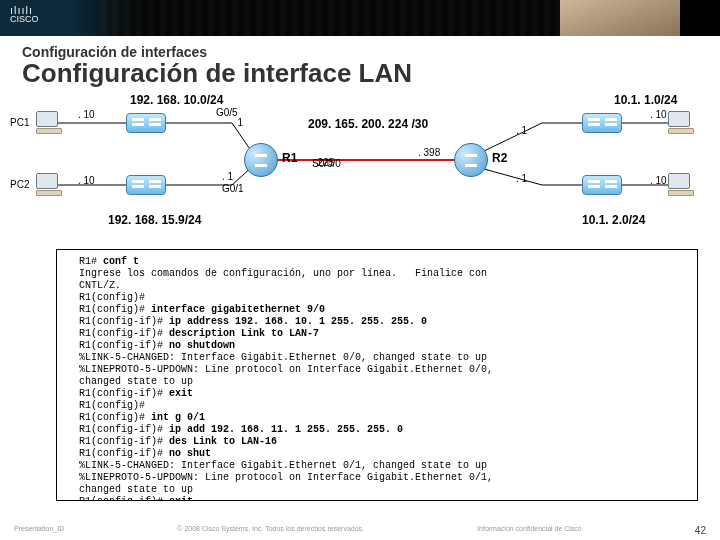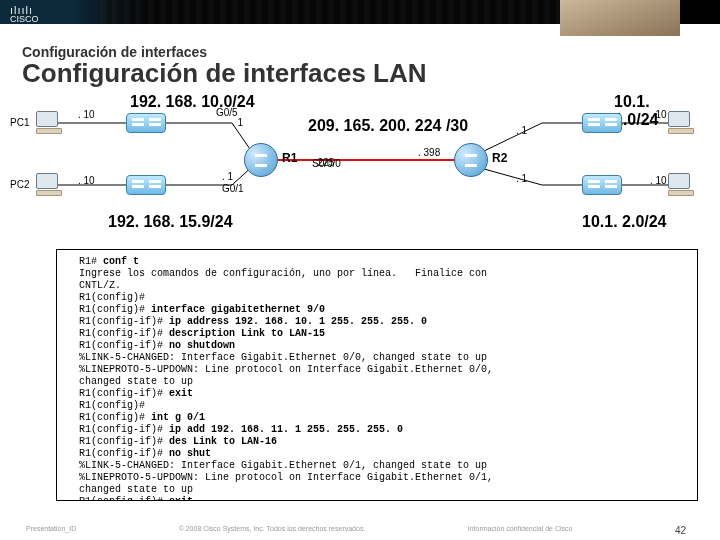--- a/index.html
+++ b/index.html
@@ -4,21 +4,21 @@
 <style>
   * { box-sizing: border-box; margin: 0; padding: 0; }
   body {
     width: 720px; height: 540px;
     font-family: Arial, Helvetica, sans-serif;
     background: #fff;
     position: relative;
     overflow: hidden;
   }
   .topbar {
-    height: 24px;
+    height: 36px;
     background: linear-gradient(to right, #0d2a3a 0%, #0d2a3a 10%, #000 20%, #000 100%);
     position: relative;
     padding-left: 48px;
   }
   .topbar::after {
     content: "";
     position: absolute;
     left: 100px; top: 0; right: 160px; bottom: 0;
     background: repeating-linear-gradient(90deg, #222 0 6px, #111 6px 12px);
     opacity: .35;
@@ -26,31 +26,31 @@
   .topbar .photo {
     position: absolute; right: 40px; top: 0; width: 120px; height: 36px;
     background: linear-gradient(160deg,#cbb79a,#8a7357);
   }
   .logo {
     position: absolute; left: 10px; top: 6px;
     color: #e6eef3; font-size: 8px; letter-spacing: 4px;
   }
   .logo .bars { letter-spacing: 1px; font-size: 11px; line-height: 8px; }
   .logo .name { letter-spacing: 0; font-size: 9px; }
-  .content { padding: 20px 22px 0 22px; }
+  .content { padding: 8px 22px 0 22px; }
   h3.subtitle { font-size: 14px; font-weight: bold; color: #333; }
   h1.title { font-size: 26px; font-weight: bold; color: #333; margin-top: -2px; }
 
   .diagram {
     position: relative;
     height: 150px;
     margin-top: 6px;
     font-size: 10px;
   }
-  .lbl { position: absolute; font-size: 16px; font-weight: bold; }
+  .lbl { position: absolute; font-size: 12px; font-weight: bold; }
   .lbl2 { position: absolute; font-size: 10px; }
 
   .pc {
     position: absolute; width: 26px; height: 24px;
   }
   .pc .mon {
     width: 22px; height: 16px; background: #dfe8ef; border: 1px solid #6b7a86;
     border-radius: 2px;
   }
   .pc .base {
@@ -90,40 +90,40 @@
     font-family: "Courier New", Courier, monospace;
     font-size: 10px;
     line-height: 12px;
     white-space: pre-wrap;
     height: 252px;
     overflow: hidden;
   }
   .termbox b { font-weight: bold; }
 
   .footer {
-    position: absolute; bottom: 4px; left: 0; right: 8px;
+    position: absolute; bottom: 4px; left: 0; right: 0;
     display: flex; justify-content: space-between;
-    font-size: 7px; color: #9a9a9a; padding: 0 26px;
+    font-size: 7px; color: #9a9a9a; padding: 0 14px;
   }
   .footer .pg { color: #444; font-size: 10px; }
 </style>
 </head>
 <body>
 
 <div class="topbar">
   <div class="logo">
     <div class="bars">ılıılı</div>
     <div class="name">CISCO</div>
   </div>
   <div class="photo"></div>
 </div>
 
 <div class="content">
   <h3 class="subtitle">Configuración de interfaces</h3>
-  <h1 class="title">Configuración de interfaces LAN</h1>
+  <h1 class="title">Configuración de interface LAN</h1>
 
   <div class="diagram">
     <svg class="wires">
       <line x1="28" y1="28" x2="116" y2="28" stroke="#000" stroke-width="1"></line>
       <line x1="28" y1="90" x2="116" y2="90" stroke="#000" stroke-width="1"></line>
       <polyline points="140,28 210,28 232,60" fill="none" stroke="#000" stroke-width="1"></polyline>
       <polyline points="140,90 210,90 232,70" fill="none" stroke="#000" stroke-width="1"></polyline>
       <line x1="252" y1="65" x2="440" y2="65" stroke="#d11" stroke-width="2"></line>
       <polyline points="462,56 520,28 568,28" fill="none" stroke="#000" stroke-width="1"></polyline>
       <polyline points="462,74 520,90 568,90" fill="none" stroke="#000" stroke-width="1"></polyline>
@@ -183,21 +183,21 @@
     <span class="lbl2" style="left:494px; top:78px;">. 1</span>
   </div>
 </div>
 
 <div class="termbox">R1# <b>conf t</b>
 Ingrese los comandos de configuración, uno por línea.   Finalice con
 CNTL/Z.
 R1(config)#
 R1(config)# <b>interface gigabitethernet 9/0</b>
 R1(config-if)# <b>ip address 192. 168. 10. 1 255. 255. 255. 0</b>
-R1(config-if)# <b>description Link to LAN-15</b>
+R1(config-if)# <b>description Link to LAN-7</b>
 R1(config-if)# <b>no shutdown</b>
 %LINK-5-CHANGED: Interface Gigabit.Ethernet 0/0, changed state to up
 %LINEPROTO-5-UPDOWN: Line protocol on Interface Gigabit.Ethernet 0/0,
 changed state to up
 R1(config-if)# <b>exit</b>
 R1(config)#
 R1(config)# <b>int g 0/1</b>
 R1(config-if)# <b>ip add 192. 168. 11. 1 255. 255. 255. 0</b>
 R1(config-if)# <b>des Link to LAN-16</b>
 R1(config-if)# <b>no shut</b>

